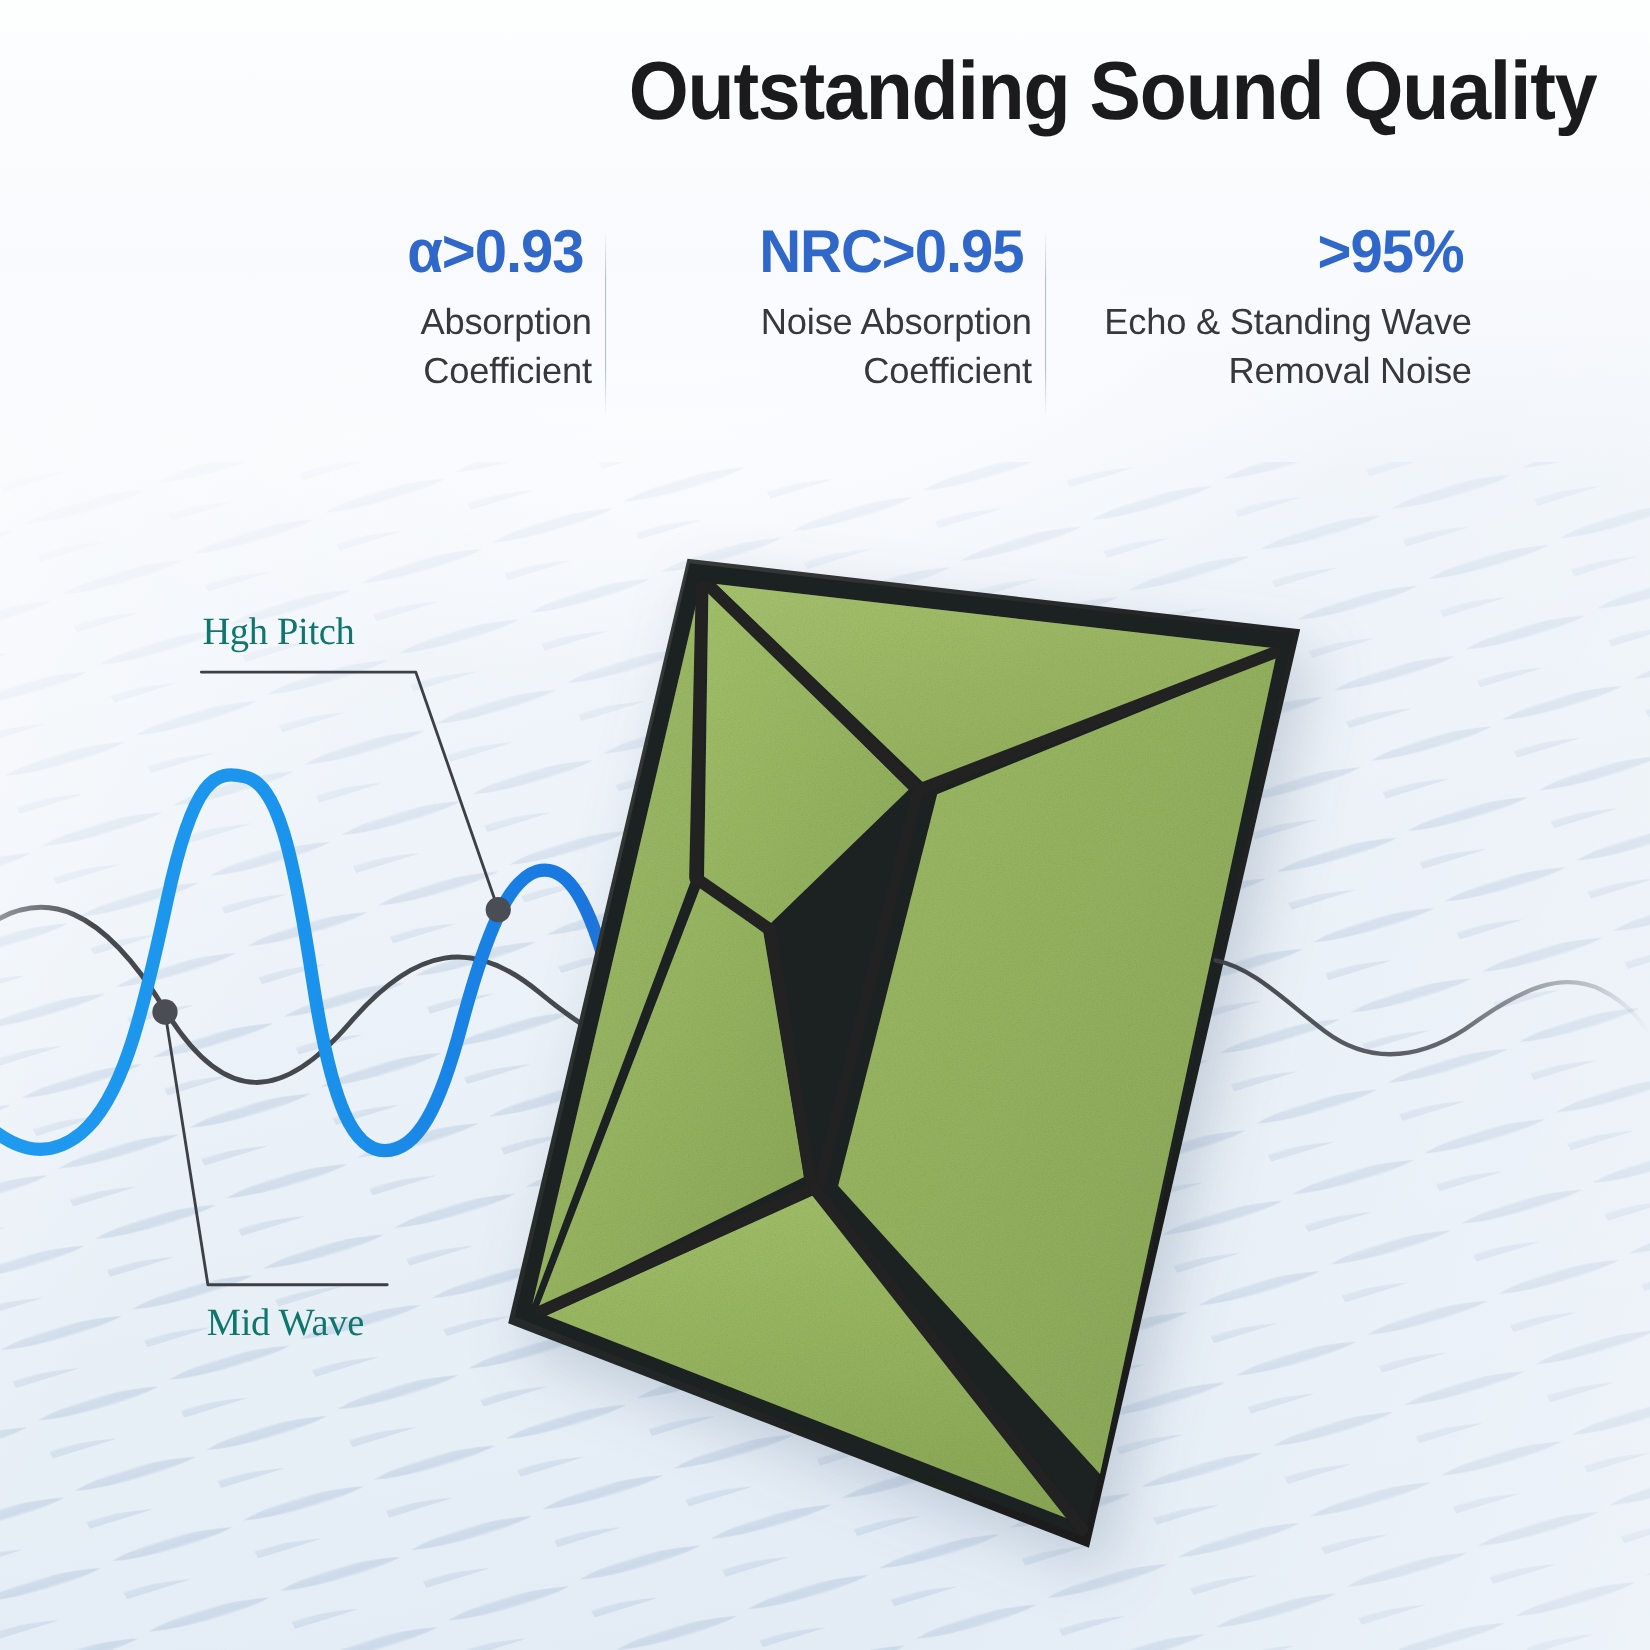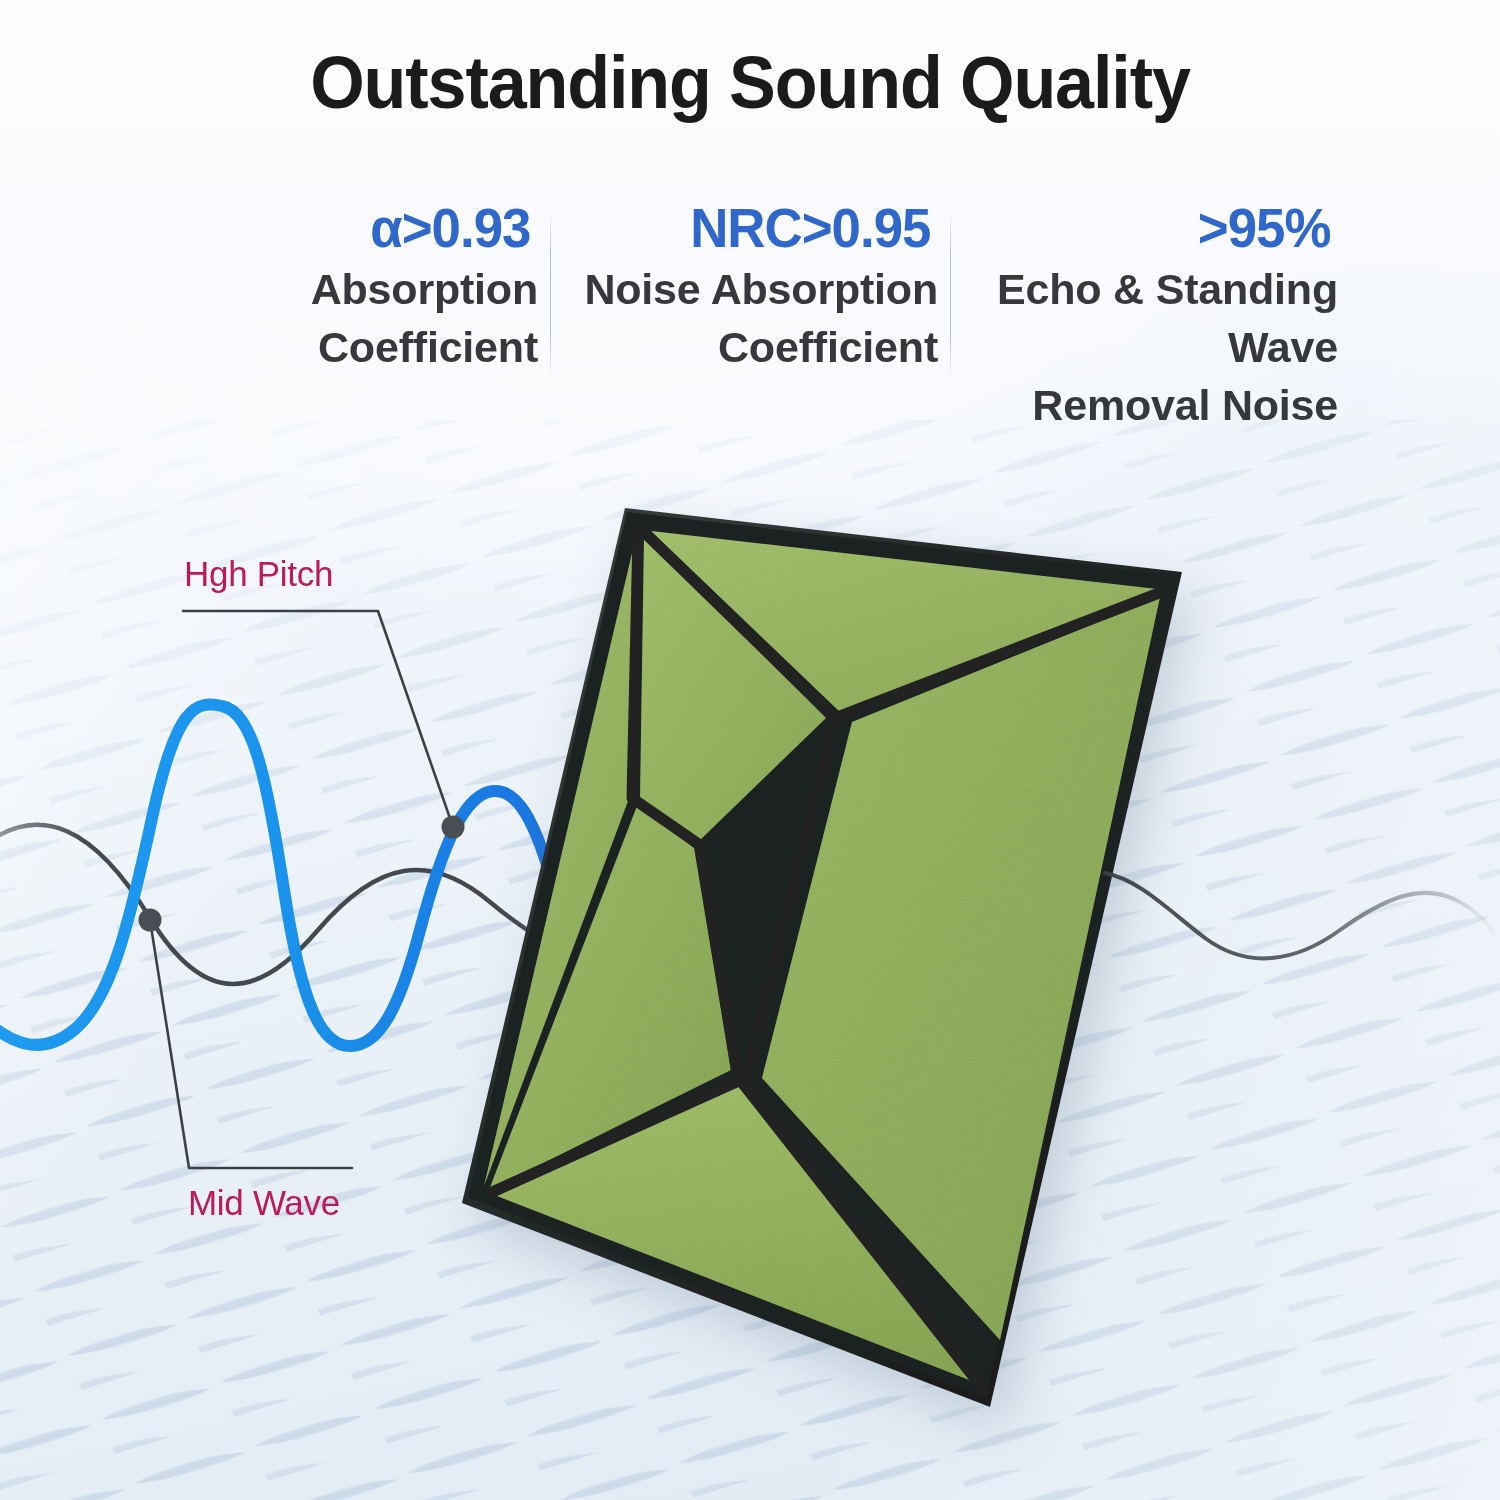--- a/index.html
+++ b/index.html
@@ -46,21 +46,21 @@
     height: 430px;
     background: linear-gradient(180deg, #fdfefe 0%, #f8fafd 55%, rgba(248,250,253,0) 100%);
     pointer-events: none;
   }
 
   
   .header {
     position: absolute;
     left: 0; right: 0;
     top: 44px;
-    text-align: center;
+    text-align: right;
     z-index: 6;
   }
   .title {
     font-size: 75px;
     line-height: 1.02;
     font-weight: 700;
     color: #1b1b1d;
     letter-spacing: -1.2px;
     transform: scaleX(.935);
     white-space: nowrap;
@@ -93,41 +93,43 @@
   .stat-value {
     font-size: 55px;
     font-weight: 700;
     color: #2f68ca;
     letter-spacing: -1px;
     line-height: 1.12;
     white-space: nowrap;
     transform: scaleX(.96);
   }
   .stat-label {
-    font-size: 43px;
+    margin-top: 11px;
+    font-size: 33px;
     line-height: 1.35;
     color: #36383c;
-    font-weight: 700;
+    font-weight: 400;
     letter-spacing: -.2px;
   }
   .stat-label .l2 { display: block; }
 
   
   .scene {
     position: absolute;
     inset: 0;
     z-index: 4;
   }
   .callout-text {
     position: absolute;
     font-size: 35px;
-    color: #be185d;
+    color: #0f766e;
     letter-spacing: -.3px;
     white-space: nowrap;
     z-index: 7;
+    font-family: Liberation Serif, serif;
   }
   #lbl-high { left: 184px; top: 554px; }
   #lbl-mid  { left: 188px; top: 1183px; }
 </style>
 </head>
 <body>
 
 <div id="stage">
 
   <div class="bg-base"></div>

